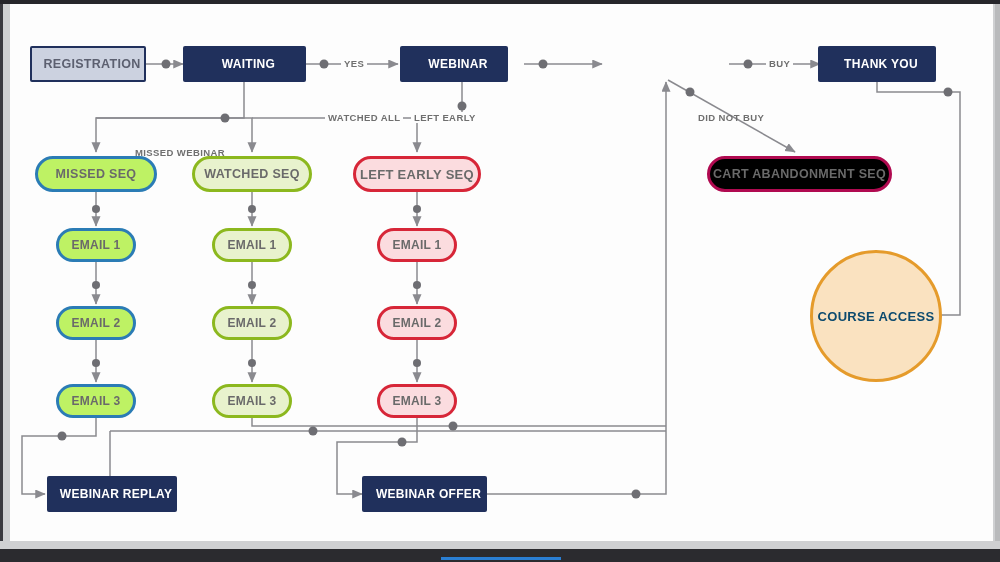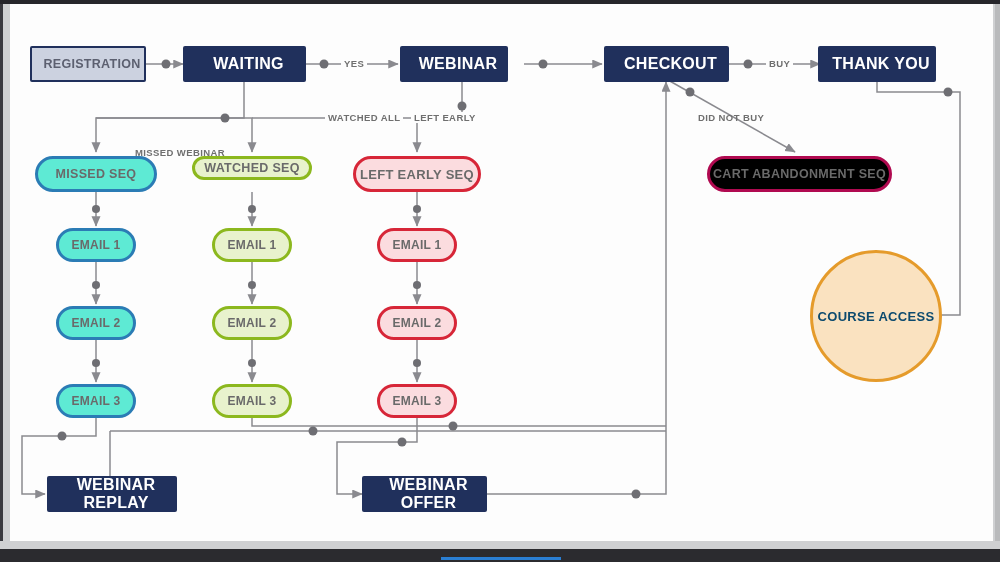--- a/index.html
+++ b/index.html
@@ -18,25 +18,25 @@
   #darkbottom{position:absolute;left:0;top:549px;width:1000px;height:13px;background:#2b2b2f;}
   #scrub{position:absolute;left:441px;top:557px;width:120px;height:3px;background:#2a7fd4;}
 
   
   #edges{position:absolute;left:0;top:0;width:1000px;height:562px;}
 
   
   .node{position:absolute;display:flex;align-items:center;justify-content:center;
         text-align:center;box-sizing:border-box;letter-spacing:.3px;}
   .rect{border-radius:2px;padding-left:8px;}
-  .navy{background:#20305c;color:#ffffff;font-weight:bold;font-size:16px;}
+  .navy{background:#20305c;color:#ffffff;font-weight:bold;font-size:12px;}
   .regbox{background:#ccd2e0;color:#5c6070;font-weight:bold;font-size:12.5px;
           border:2.5px solid #20305c;}
   .pill{border-radius:999px;font-weight:bold;color:#6a6a6a;}
-  .pill-blue{background:#5eead4;border:3px solid #2b7cb5;}
+  .pill-blue{background:#bef264;border:3px solid #2b7cb5;}
   .pill-green{background:#e8f2cd;border:3px solid #8cb81e;}
   .pill-red{background:#fbdcdf;border:3px solid #d72638;}
   .pill-pink{background:#000000;border:3px solid #b00a50;}
   .circle{border-radius:50%;background:#fae2c0;border:3px solid #e59b2b;
           color:#0c4a6e;font-weight:bold;font-size:13px;}
   .lbl{position:absolute;color:#6f6f6f;font-size:9.5px;font-weight:bold;
        letter-spacing:.4px;background:#fdfdfd;padding:0 3px;white-space:nowrap;}
 </style>
 </head>
 <body>
@@ -145,23 +145,20 @@
   </div>
 
   <div class="node rect navy" style="left:183px;top:46px;width:123px;height:36px;">
     <span>WAITING</span>
   </div>
 
   <div class="node rect navy" style="left:400px;top:46px;width:108px;height:36px;">
     <span>WEBINAR</span>
   </div>
 
-  <div class="node rect navy" style="left:604px;top:46px;width:125px;height:36px;">
-    <span>CHECKOUT</span>
-  </div>
 
   <div class="node rect navy" style="left:818px;top:46px;width:118px;height:36px;">
     <span>THANK YOU</span>
   </div>
 
   <div class="node pill pill-pink" style="left:707px;top:156px;width:185px;height:36px;font-size:12.5px;">
     <span>CART ABANDONMENT SEQ</span>
   </div>
 
   <div class="node circle" style="left:810px;top:250px;width:132px;height:132px;">
@@ -174,21 +171,21 @@
   <div class="node pill pill-blue" style="left:56px;top:228px;width:80px;height:34px;font-size:12px;">
     <span>EMAIL 1</span>
   </div>
   <div class="node pill pill-blue" style="left:56px;top:306px;width:80px;height:34px;font-size:12px;">
     <span>EMAIL 2</span>
   </div>
   <div class="node pill pill-blue" style="left:56px;top:384px;width:80px;height:34px;font-size:12px;">
     <span>EMAIL 3</span>
   </div>
 
-  <div class="node pill pill-green" style="left:192px;top:156px;width:120px;height:24px;font-size:12.5px;">
+  <div class="node pill pill-green" style="left:192px;top:156px;width:120px;height:36px;font-size:12.5px;">
     <span>WATCHED SEQ</span>
   </div>
   <div class="node pill pill-green" style="left:212px;top:228px;width:80px;height:34px;font-size:12px;">
     <span>EMAIL 1</span>
   </div>
   <div class="node pill pill-green" style="left:212px;top:306px;width:80px;height:34px;font-size:12px;">
     <span>EMAIL 2</span>
   </div>
   <div class="node pill pill-green" style="left:212px;top:384px;width:80px;height:34px;font-size:12px;">
     <span>EMAIL 3</span>

